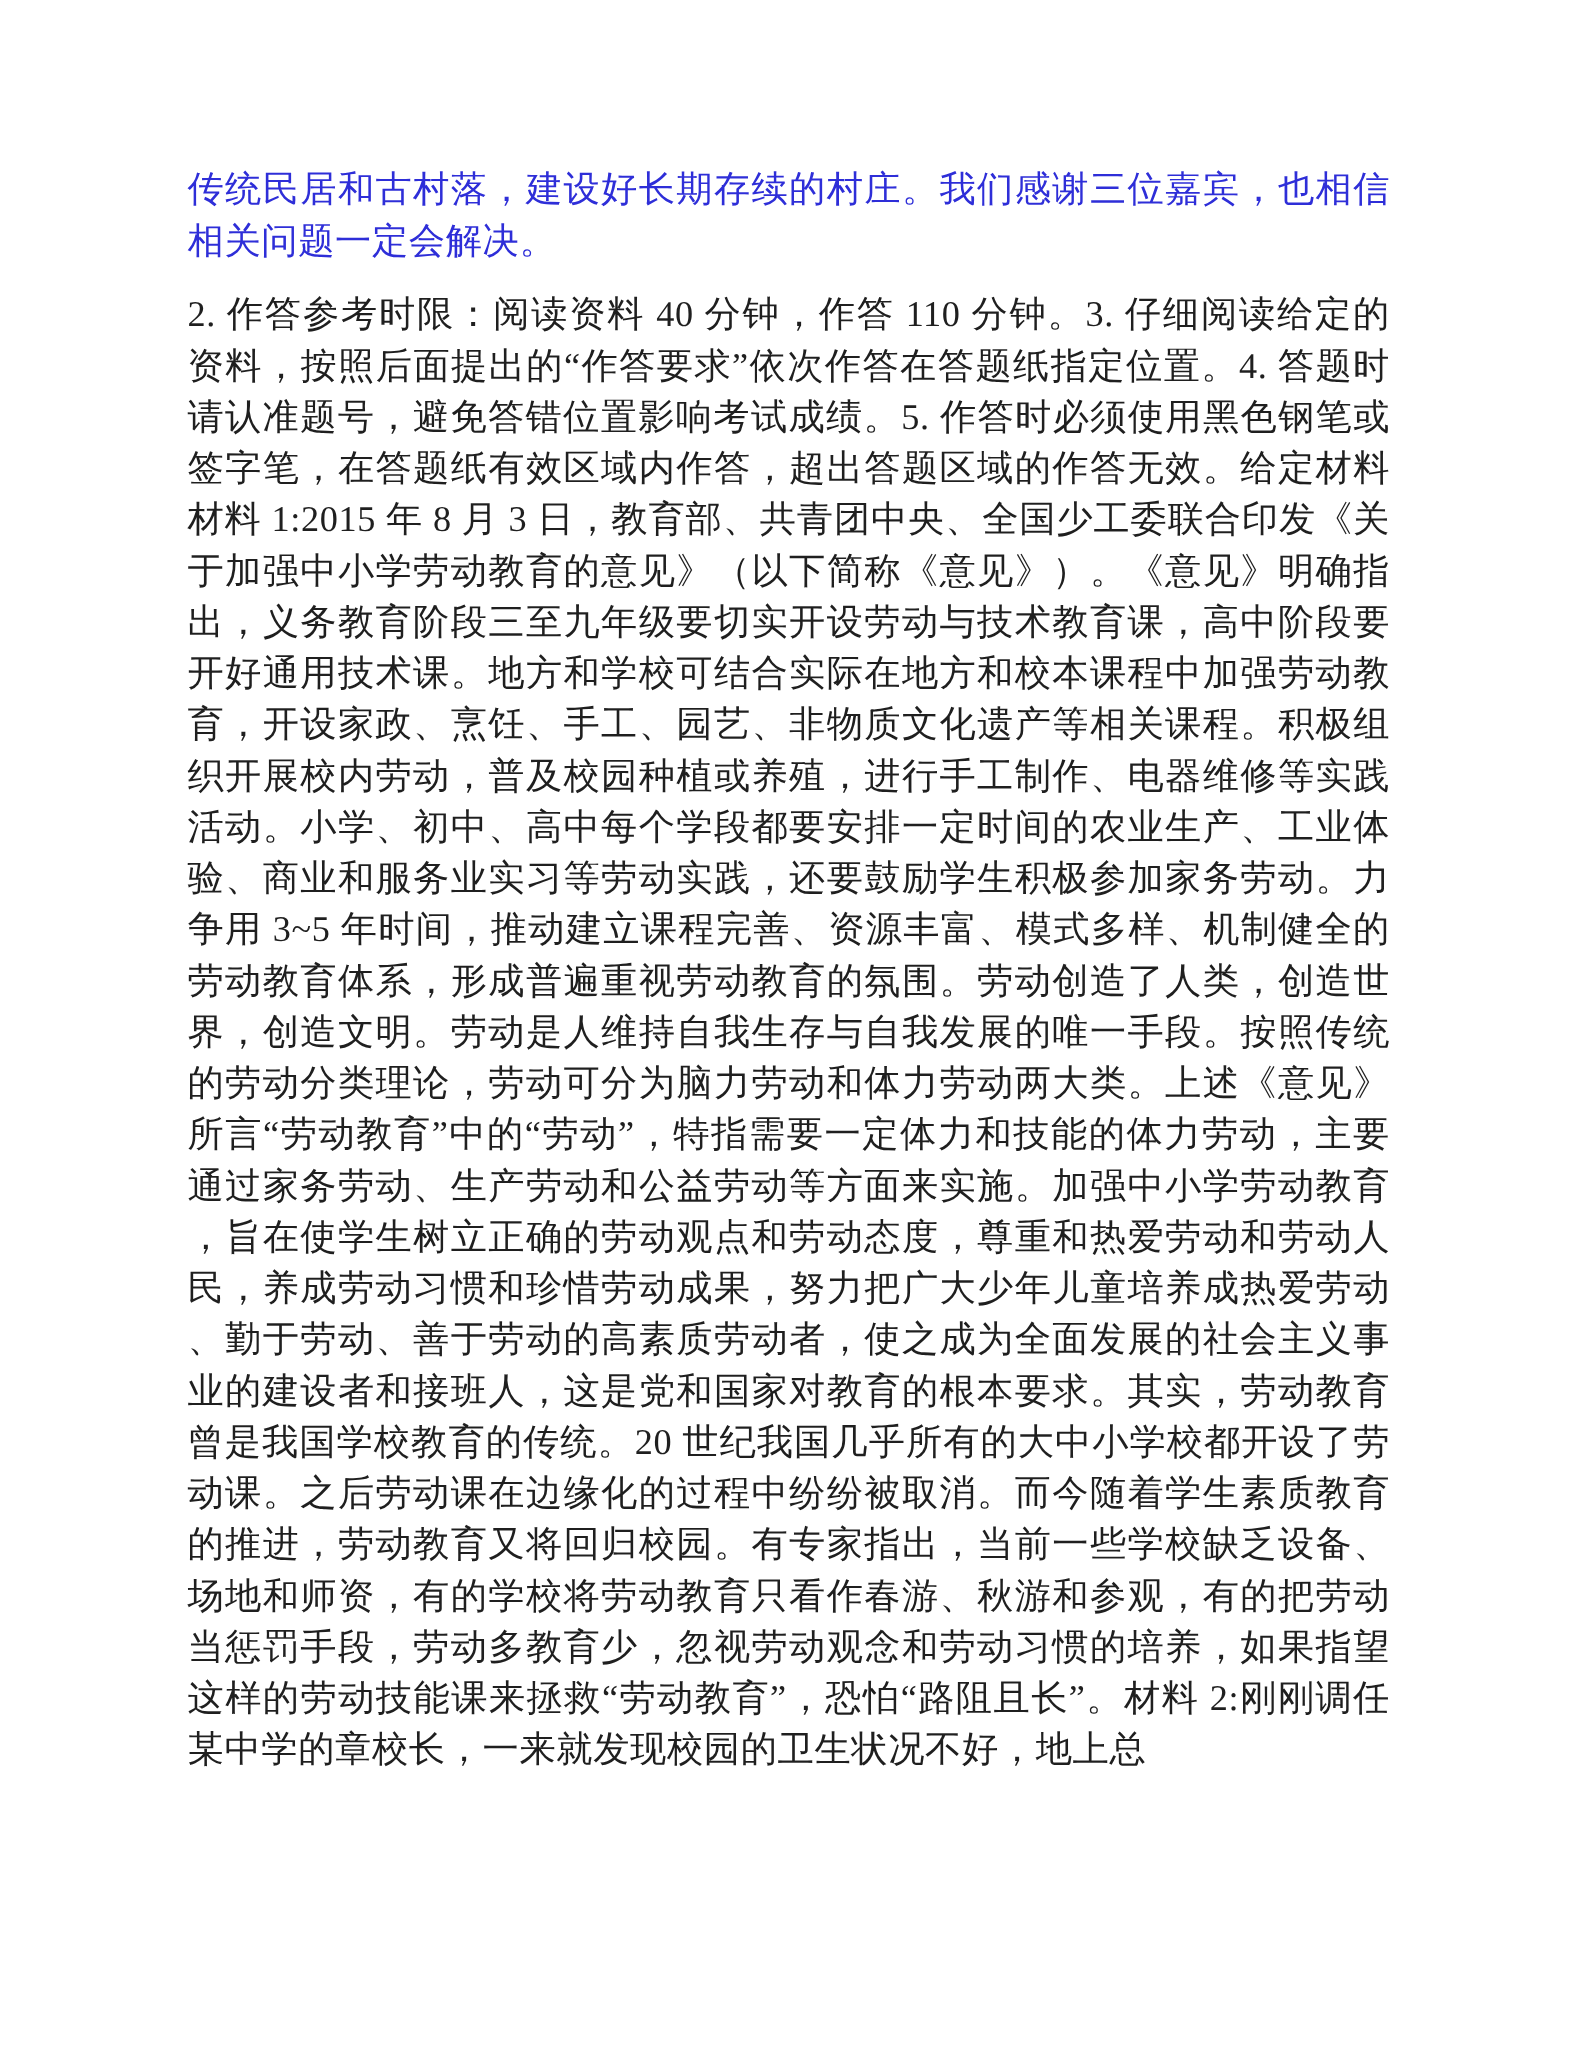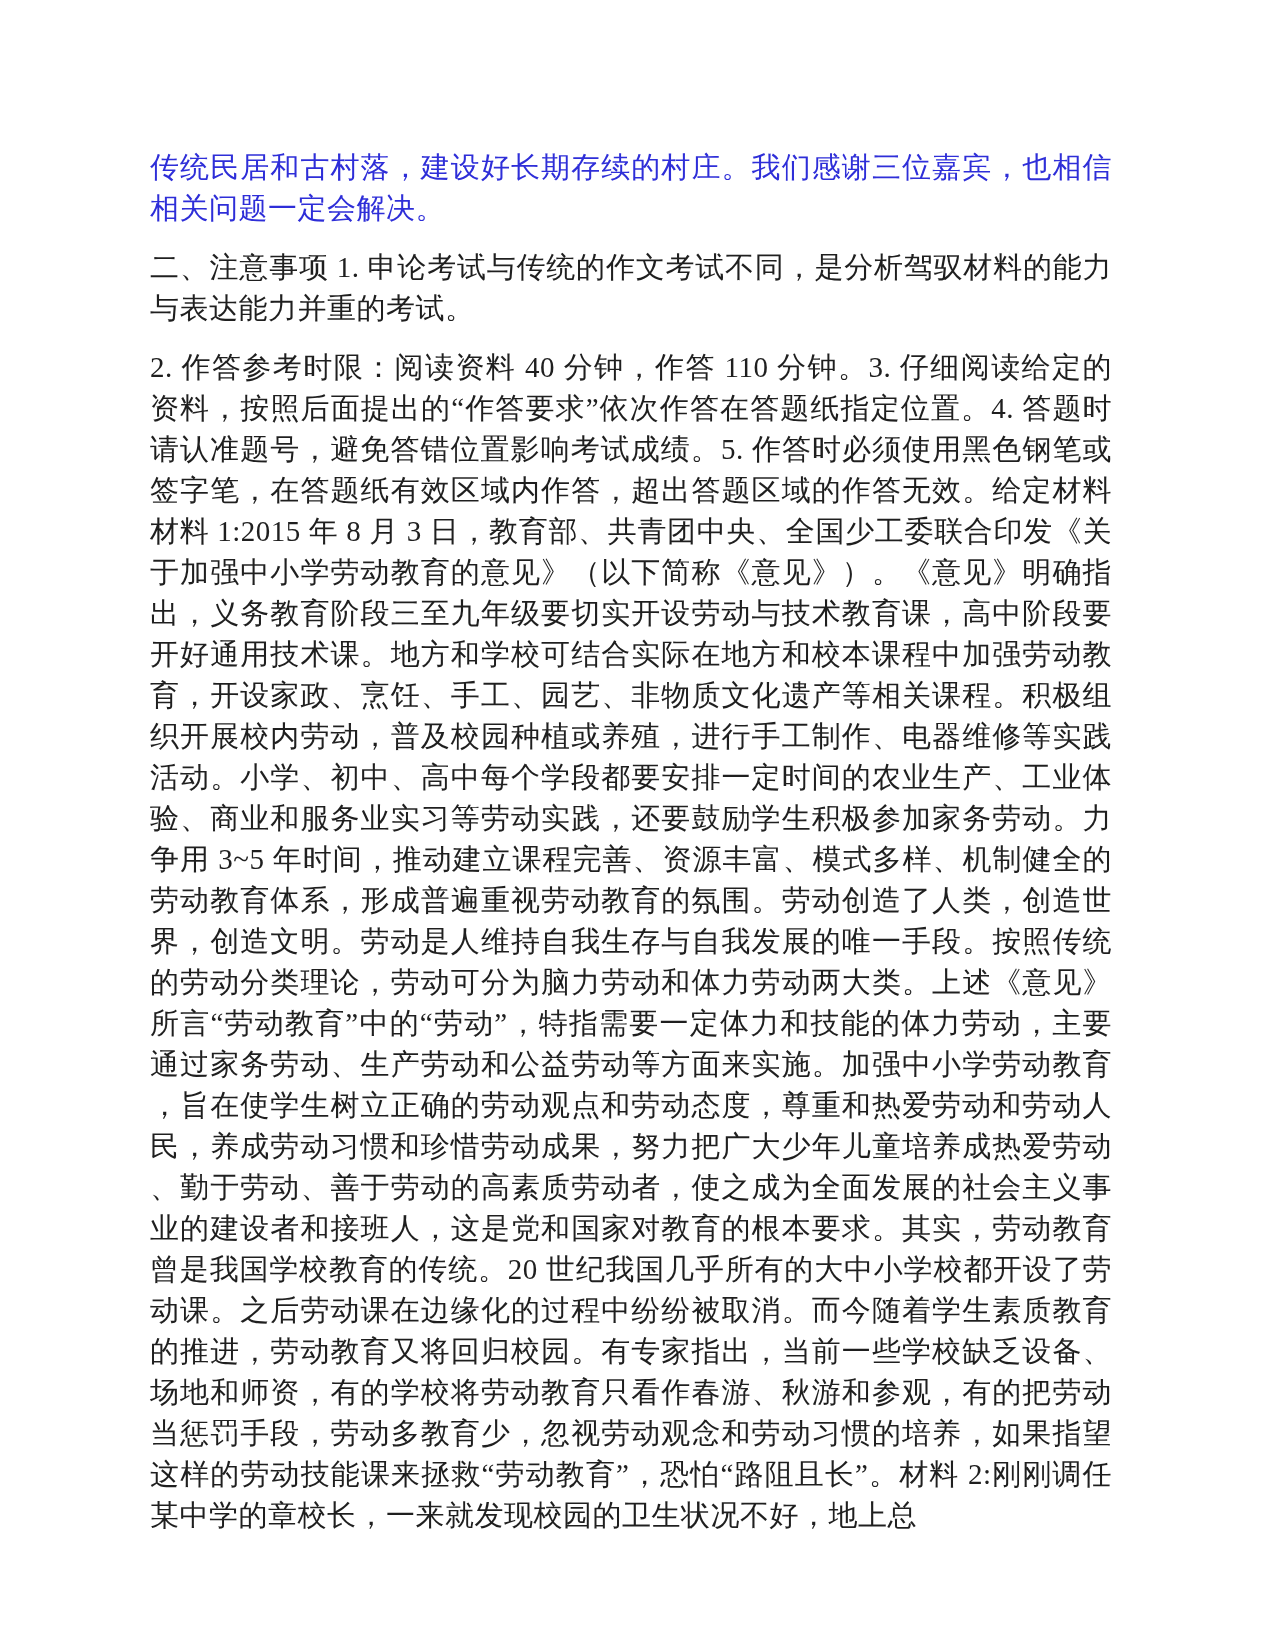--- a/index.html
+++ b/index.html
@@ -10,37 +10,36 @@
     width: 1275px;
     height: 1650px;
     background: #ffffff;
     position: relative;
     overflow: hidden;
     font-family: "Liberation Serif", "DejaVu Serif", serif;
   }
   .doc {
     position: absolute;
     left: 150px;
-    top: 147px;
+    top: 132px;
     width: 962px;
   }
   .doc p {
     margin: 0 0 18px 0;
     font-size: 29px;
     line-height: 41px;
     text-align: justify;
     text-justify: inter-character;
     word-break: break-all;
     line-break: anywhere;
     letter-spacing: 0.5px;
     font-weight: 400;
   }
 </style>
 </head>
 <body style="background: rgb(255, 255, 255);">
 
 <div class="doc">
   <p style="color: rgb(46, 46, 216);">传统民居和古村落，建设好长期存续的村庄。我们感谢三位嘉宾，也相信相关问题一定会解决。</p>
 
-  <p style="color: rgb(31, 31, 31);">二、注意事项 1. 申论考试与传统的作文考试不同，是分析驾驭材料的能力与表达能力并重的考试。</p>
 
   <p style="color: rgb(31, 31, 31);">2. 作答参考时限：阅读资料 40 分钟，作答 110 分钟。3. 仔细阅读给定的资料，按照后面提出的“作答要求”依次作答在答题纸指定位置。4. 答题时请认准题号，避免答错位置影响考试成绩。5. 作答时必须使用黑色钢笔或签字笔，在答题纸有效区域内作答，超出答题区域的作答无效。给定材料材料 1:2015 年 8 月 3 日，教育部、共青团中央、全国少工委联合印发《关于加强中小学劳动教育的意见》（以下简称《意见》）。《意见》明确指出，义务教育阶段三至九年级要切实开设劳动与技术教育课，高中阶段要开好通用技术课。地方和学校可结合实际在地方和校本课程中加强劳动教育，开设家政、烹饪、手工、园艺、非物质文化遗产等相关课程。积极组织开展校内劳动，普及校园种植或养殖，进行手工制作、电器维修等实践活动。小学、初中、高中每个学段都要安排一定时间的农业生产、工业体验、商业和服务业实习等劳动实践，还要鼓励学生积极参加家务劳动。力争用 3~5 年时间，推动建立课程完善、资源丰富、模式多样、机制健全的劳动教育体系，形成普遍重视劳动教育的氛围。劳动创造了人类，创造世界，创造文明。劳动是人维持自我生存与自我发展的唯一手段。按照传统的劳动分类理论，劳动可分为脑力劳动和体力劳动两大类。上述《意见》所言“劳动教育”中的“劳动”，特指需要一定体力和技能的体力劳动，主要通过家务劳动、生产劳动和公益劳动等方面来实施。加强中小学劳动教育，旨在使学生树立正确的劳动观点和劳动态度，尊重和热爱劳动和劳动人民，养成劳动习惯和珍惜劳动成果，努力把广大少年儿童培养成热爱劳动、勤于劳动、善于劳动的高素质劳动者，使之成为全面发展的社会主义事业的建设者和接班人，这是党和国家对教育的根本要求。其实，劳动教育曾是我国学校教育的传统。20 世纪我国几乎所有的大中小学校都开设了劳动课。之后劳动课在边缘化的过程中纷纷被取消。而今随着学生素质教育的推进，劳动教育又将回归校园。有专家指出，当前一些学校缺乏设备、场地和师资，有的学校将劳动教育只看作春游、秋游和参观，有的把劳动当惩罚手段，劳动多教育少，忽视劳动观念和劳动习惯的培养，如果指望这样的劳动技能课来拯救“劳动教育”，恐怕“路阻且长”。材料 2:刚刚调任某中学的章校长，一来就发现校园的卫生状况不好，地上总</p>
 </div>
 
 </body></html>

